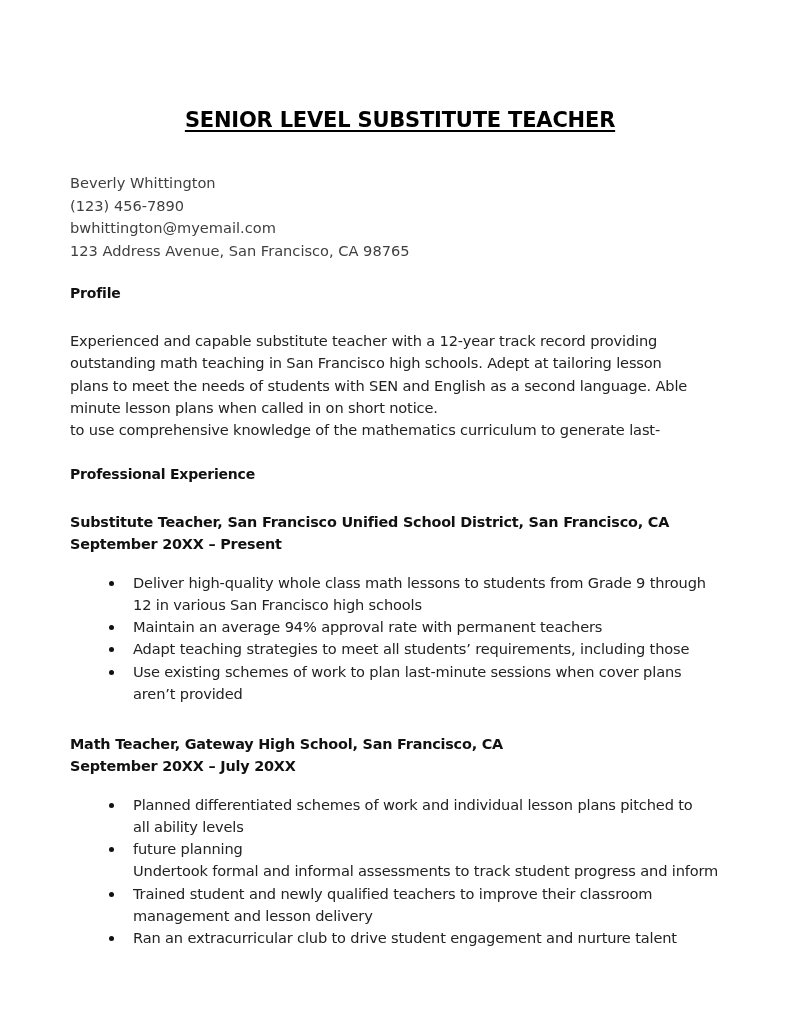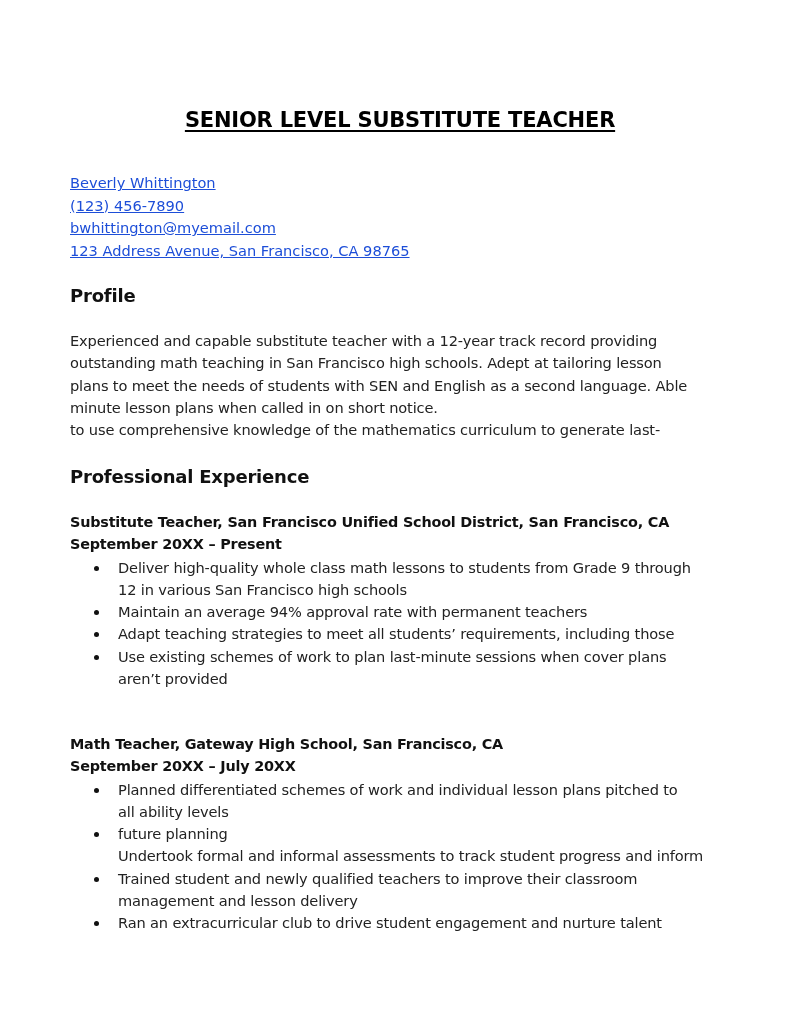--- a/index.html
+++ b/index.html
@@ -2,28 +2,28 @@
 <html><head>
 <meta charset="utf-8">
 <style>
   html, body { margin: 0; padding: 0; background: #ffffff; }
   body { width: 800px; height: 1035px; position: relative; overflow: hidden;
          font-family: "DejaVu Sans", sans-serif; color: #1a1a1a; }
   .page { position: absolute; left: 0; top: 12px; width: 800px; height: 1035px; }
   .title { position: absolute; left: 0; width: 800px; top: 96px; text-align: center;
            font-family: "DejaVu Sans", sans-serif; font-weight: bold; font-size: 21px;
            text-decoration: underline; text-underline-offset: 3px; letter-spacing: -0.2px; color: #000; }
-  .contact { position: absolute; left: 70px; top: 160px; font-size: 14.6px; line-height: 22.5px; color: #1d4ed8; text-decoration: underline; }
+  .contact { position: absolute; left: 70px; top: 160px; font-size: 14.6px; line-height: 22.5px; color: #404040; }
   .contact div { white-space: nowrap; }
-  .h2 { position: absolute; left: 70px; font-weight: bold; font-size: 18px; color: #111; letter-spacing: -0.2px; }
+  .h2 { position: absolute; left: 70px; font-weight: bold; font-size: 14px; color: #111; letter-spacing: -0.2px; }
   .para { position: absolute; left: 70px; width: 670px; font-size: 14.6px; line-height: 22.3px; color: #222; letter-spacing: -0.15px; }
   .para div { white-space: nowrap; }
   .job { position: absolute; left: 70px; width: 680px; }
   .job-title, .job-dates { font-weight: bold; font-size: 14.4px; line-height: 22.3px; color: #111; letter-spacing: -0.2px; white-space: nowrap; }
-  ul.bullets { list-style: none; margin: 1px; padding: 0; }
+  ul.bullets { list-style: none; margin: 16px; padding: 0; }
   ul.bullets li { position: relative; padding-left: 47px; font-size: 14.6px; line-height: 22.3px; color: #222; letter-spacing: -0.15px; }
   ul.bullets li .dot { position: absolute; left: 23px; top: 9px; width: 5px; height: 5px; border-radius: 50%; background: #111; }
   ul.bullets li .line { display: block; white-space: nowrap; }
 </style>
 </head>
 <body>
 
 <div class="page">
 
   <div class="title">SENIOR LEVEL SUBSTITUTE TEACHER</div>

